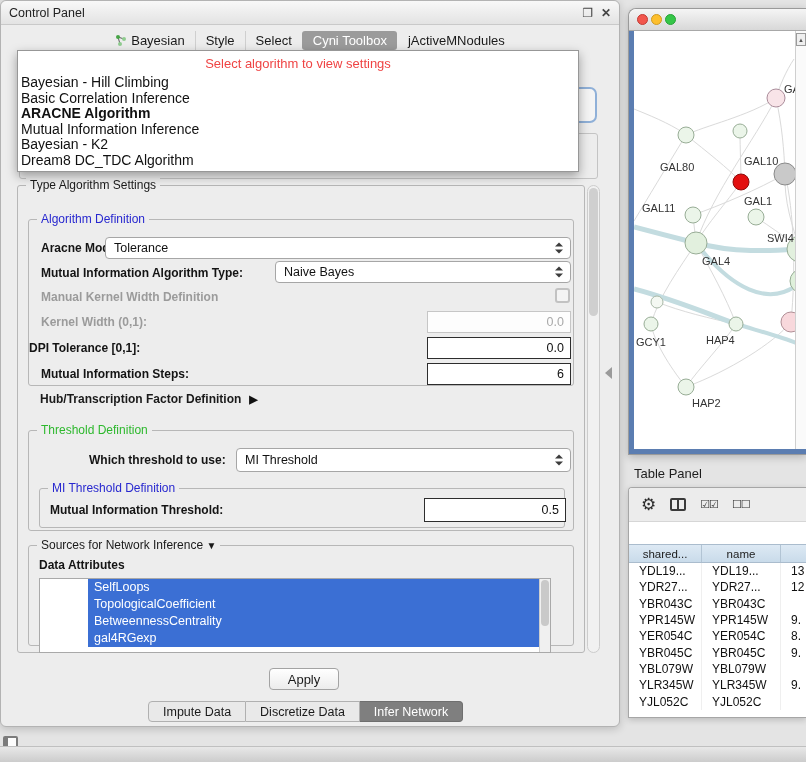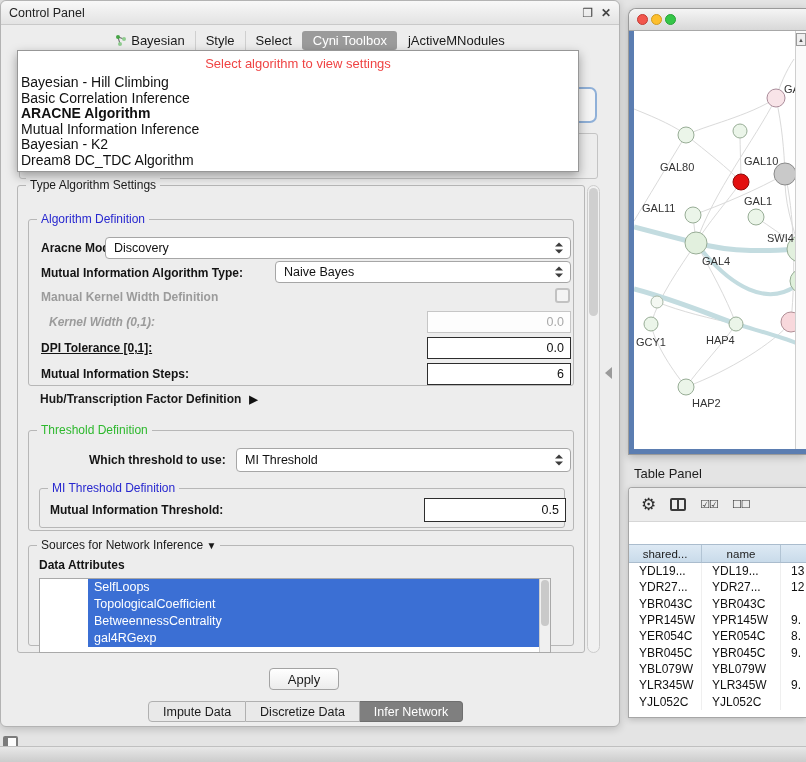--- a/index.html
+++ b/index.html
@@ -212,37 +212,37 @@
   </div>
 
   <div id="settings" class="gb">
     <span class="legend">Type Algorithm Settings</span>
 
     <div class="gb" style="left:10px; top:33px; width:546px; height:167px;">
       <span class="legend blue">Algorithm Definition</span>
 
       <span class="lbl" style="left:12px; top:21px;">Aracne Mode:</span>
       <div class="combo" style="left:76px; top:17px; width:466px; height:22px;">
-        <span>Discovery</span>
+        <span>Tolerance</span>
         <span class="stepper"></span>
       </div>
 
       <span class="lbl" style="left:12px; top:46px;">Mutual Information Algorithm Type:</span>
       <div class="combo" style="left:246px; top:41px; width:296px; height:22px;">
         <span>Naive Bayes</span>
         <span class="stepper"></span>
       </div>
 
       <span class="lbl dis" style="left:12px; top:70px;">Manual Kernel Width Definition</span>
       <span class="checkbox" style="left:526px; top:68px;"></span>
 
-      <span class="lbl dis" style="left:20px; top:95px;font-style:italic;">Kernel Width (0,1):</span>
+      <span class="lbl dis" style="left:12px; top:95px;">Kernel Width (0,1):</span>
       <input class="field dis" style="left: 398px; top: 91px; width: 144px; height: 22px;" disabled="" value="0.0">
 
-      <span class="lbl" style="left:12px; top:121px;text-decoration:underline;">DPI Tolerance [0,1]:</span>
+      <span class="lbl" style="left:0; top:121px;">DPI Tolerance [0,1]:</span>
       <input class="field" style="left: 398px; top: 117px; width: 144px; height: 22px;" value="0.0">
 
       <span class="lbl" style="left:12px; top:147px;">Mutual Information Steps:</span>
       <input class="field" style="left: 398px; top: 143px; width: 144px; height: 22px;" value="6">
     </div>
 
     <div id="hub-row" style="left:22px; top:206px;">
       <span>Hub/Transcription Factor Definition</span><span class="tri">▶</span>
     </div>
 

